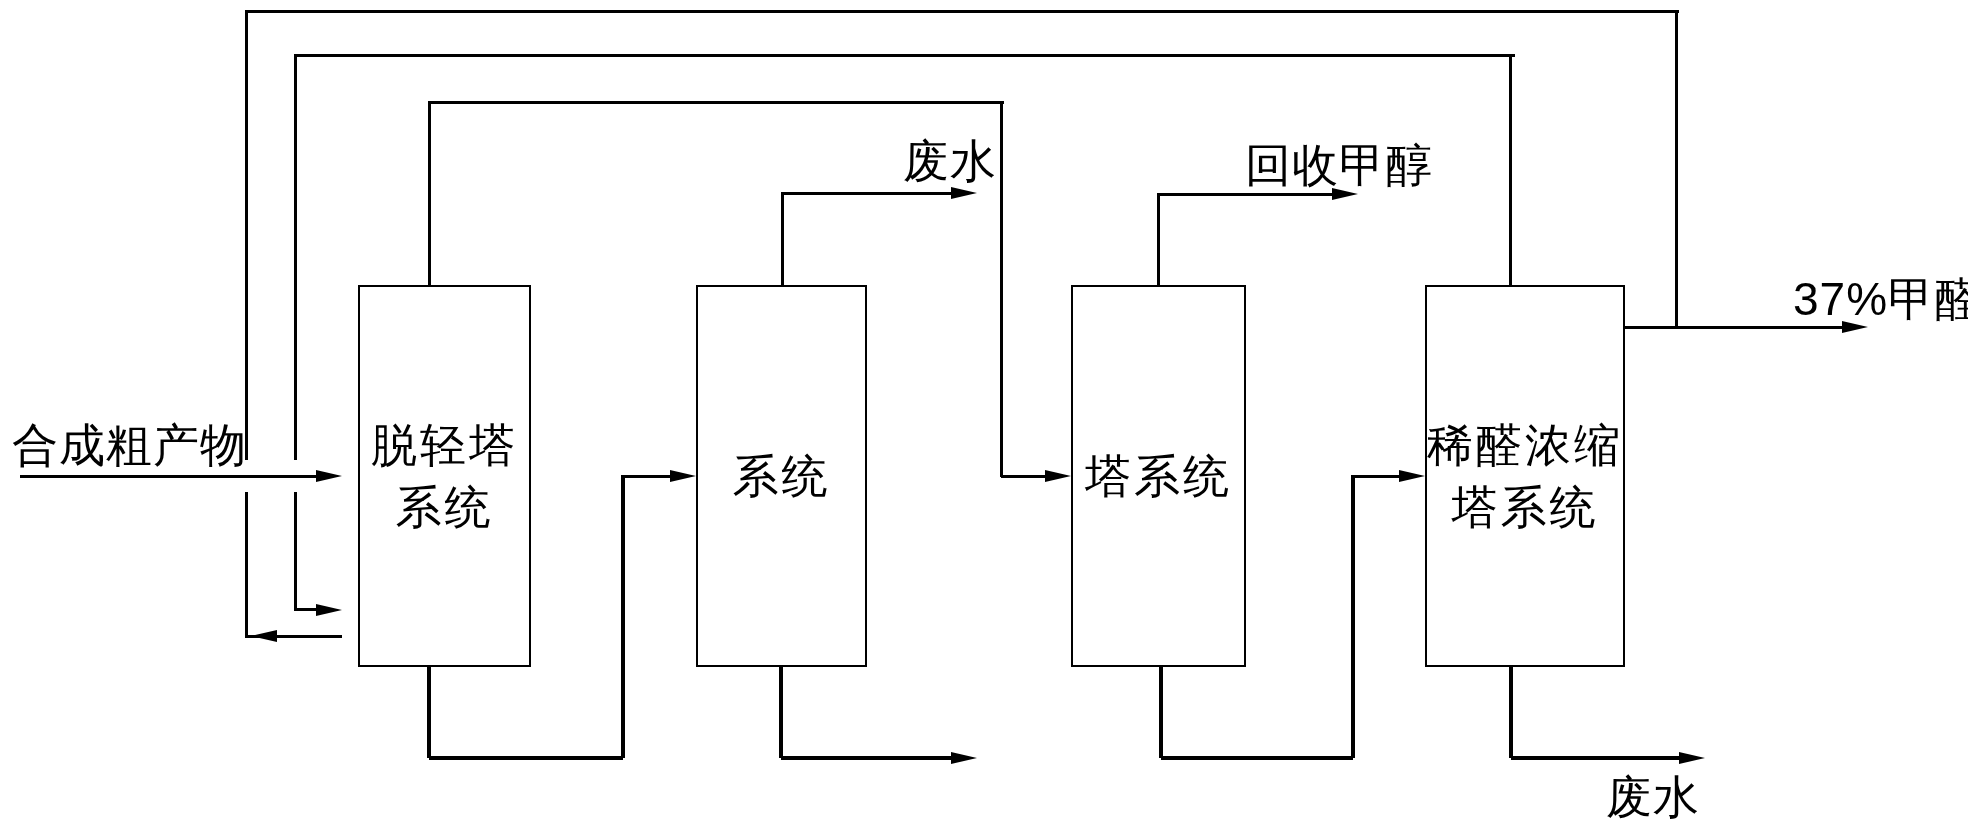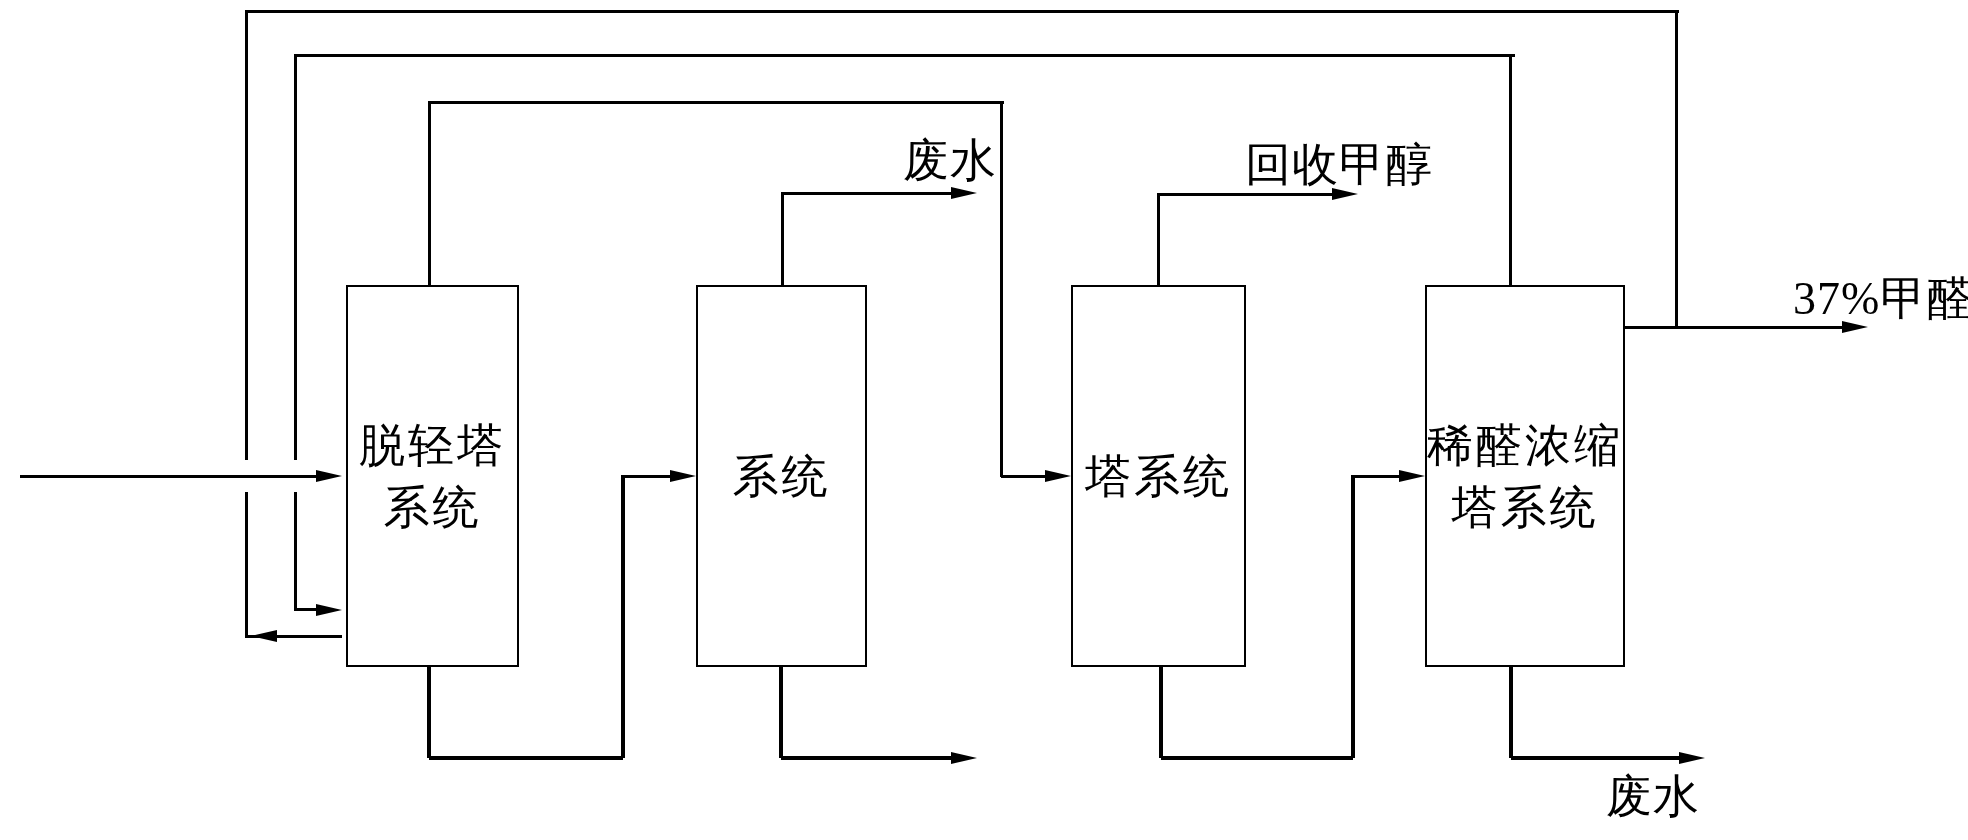--- a/index.html
+++ b/index.html
@@ -24,21 +24,21 @@
   .box{
     position:absolute;top:285px;height:382px;box-sizing:border-box;
     border:2px solid #000;background:#fff;
     display:flex;flex-direction:column;align-items:center;justify-content:center;
   }
   .box span{
     display:block;font-size:46px;line-height:62px;letter-spacing:3px;
     white-space:nowrap;color:#000;
   }
   
-  .lbl{position:absolute;font-size:46px;line-height:50px;white-space:nowrap;color:#000;letter-spacing:1px;font-family:Liberation Serif, serif;}
+  .lbl{position:absolute;font-size:46px;line-height:50px;white-space:nowrap;color:#000;letter-spacing:1px;}
 </style>
 </head>
 <body>
 
 <div class="diagram">
 
   <div class="h" style="left:246px;top:10px;width:1433px"></div>
   <div class="h" style="left:295px;top:54px;width:1220px"></div>
   <div class="h" style="left:429px;top:101px;width:575px"></div>
 
@@ -88,33 +88,34 @@
   <div class="tri-r" style="left:1399px;top:470px"></div>
 
   <div class="v4" style="left:1509px;top:667px;height:91px"></div>
   <div class="h4" style="left:1511px;top:756px;width:170px"></div>
   <div class="tri-r" style="left:1679px;top:752px"></div>
 
   <div class="h" style="left:1597px;top:326px;width:247px"></div>
   <div class="tri-l" style="left:1599px;top:321px"></div>
   <div class="tri-r" style="left:1842px;top:321px"></div>
 
-  <div class="box" style="left:346px;width:173px">
+  <div class="box" style="left:358px;width:173px">
     <span>脱轻塔</span>
     <span>系统</span>
   </div>
   <div class="box" style="left:696px;width:171px">
     <span>系统</span>
   </div>
   <div class="box" style="left:1071px;width:175px">
     <span>塔系统</span>
   </div>
   <div class="box" style="left:1425px;width:200px">
     <span>稀醛浓缩</span>
     <span>塔系统</span>
   </div>
 
+  <div class="lbl" style="left:12px;top:420px">合成粗产物</div>
   <div class="lbl" style="left:903px;top:136px">废水</div>
   <div class="lbl" style="left:1245px;top:140px">回收甲醇</div>
   <div class="lbl" style="left:1793px;top:274px">37%甲醛</div>
   <div class="lbl" style="left:1606px;top:772px">废水</div>
 
 </div>
 
 </body></html>

